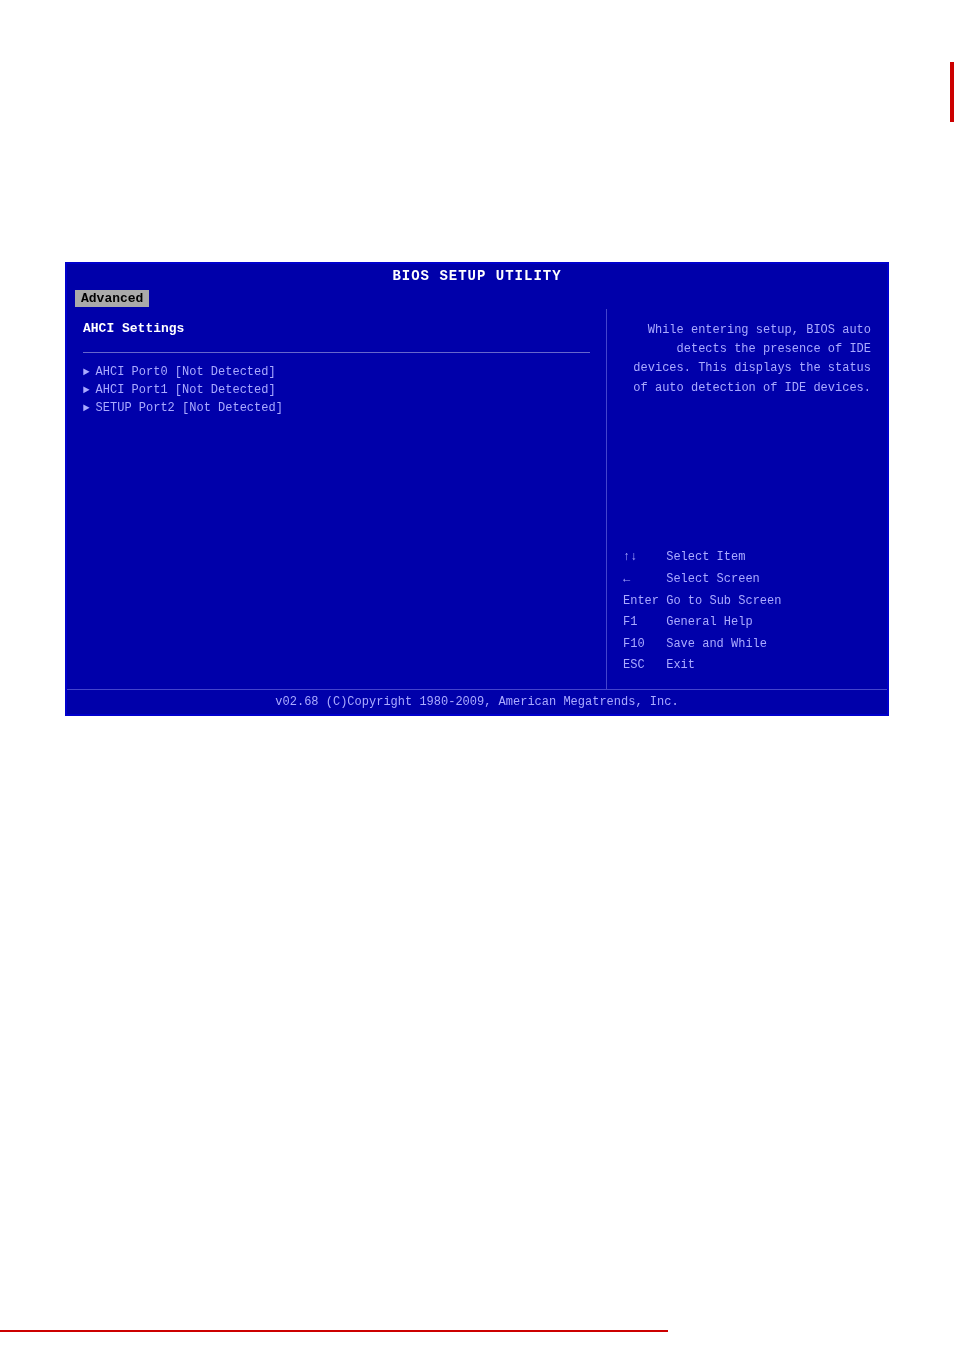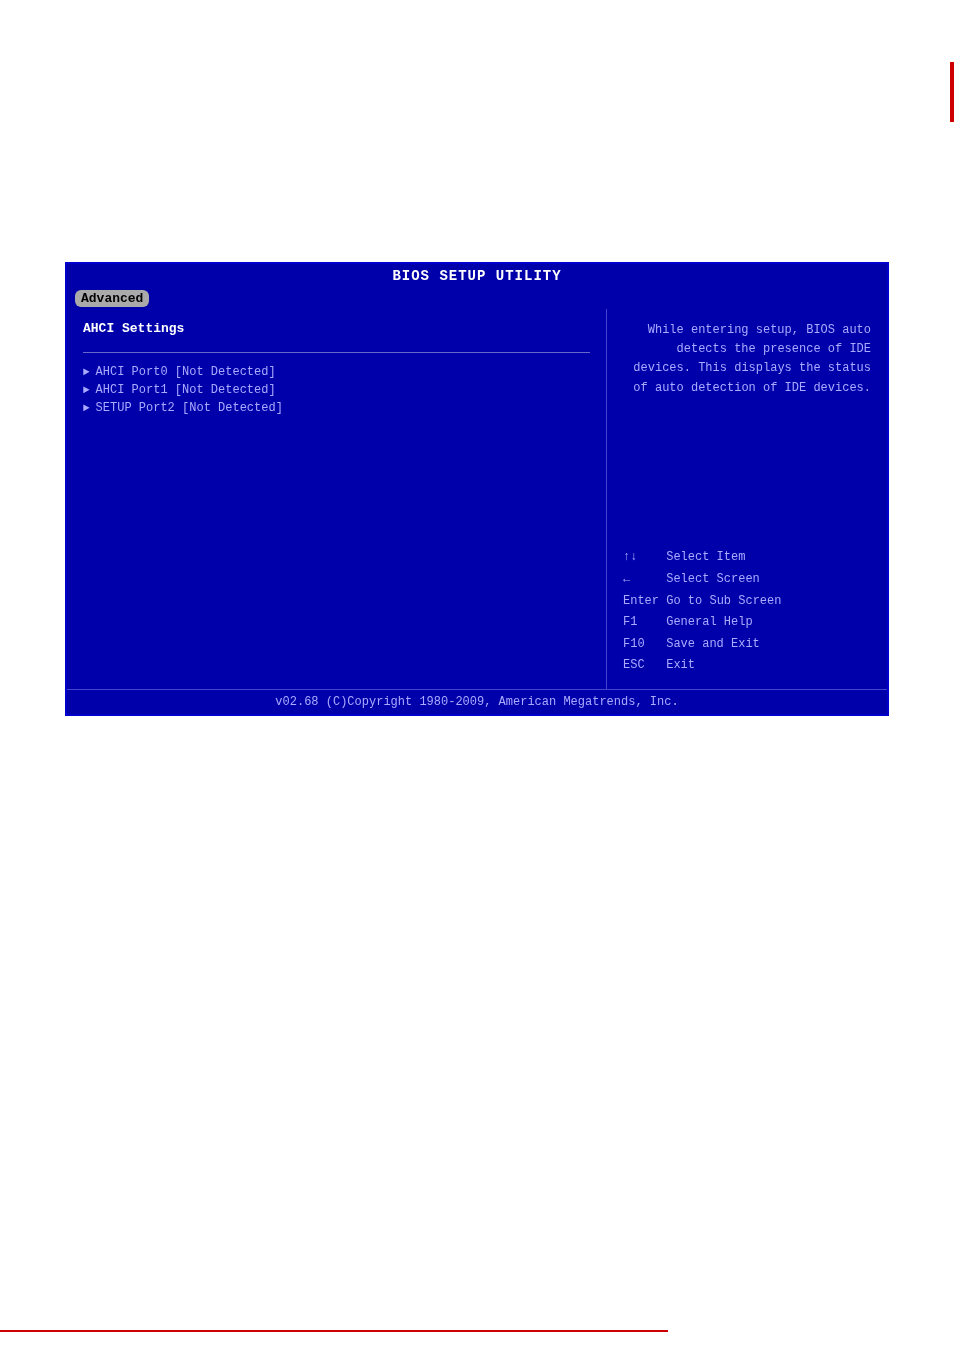--- a/index.html
+++ b/index.html
@@ -55,21 +55,20 @@
       color: #aaaaff;
       font-size: 13px;
       padding: 1px 6px;
       cursor: pointer;
     }
 
     .bios-tab.active {
       background-color: #aaaaaa;
       color: #000000;
       font-weight: bold;
-      border-radius: 6px;
     }
 
     .bios-content {
       display: flex;
       background-color: #0000aa;
       min-height: 380px;
     }
 
     .bios-left {
       flex: 1;
@@ -207,21 +206,21 @@
         <div>
           <span class="key">Enter</span>
           <span class="desc">Go to Sub Screen</span>
         </div>
         <div>
           <span class="key">F1</span>
           <span class="desc">General Help</span>
         </div>
         <div>
           <span class="key">F10</span>
-          <span class="desc">Save and Exit</span>
+          <span class="desc">Save and While</span>
         </div>
         <div>
           <span class="key">ESC</span>
           <span class="desc">Exit</span>
         </div>
       </div>
     </div>
 
   </div>
 

